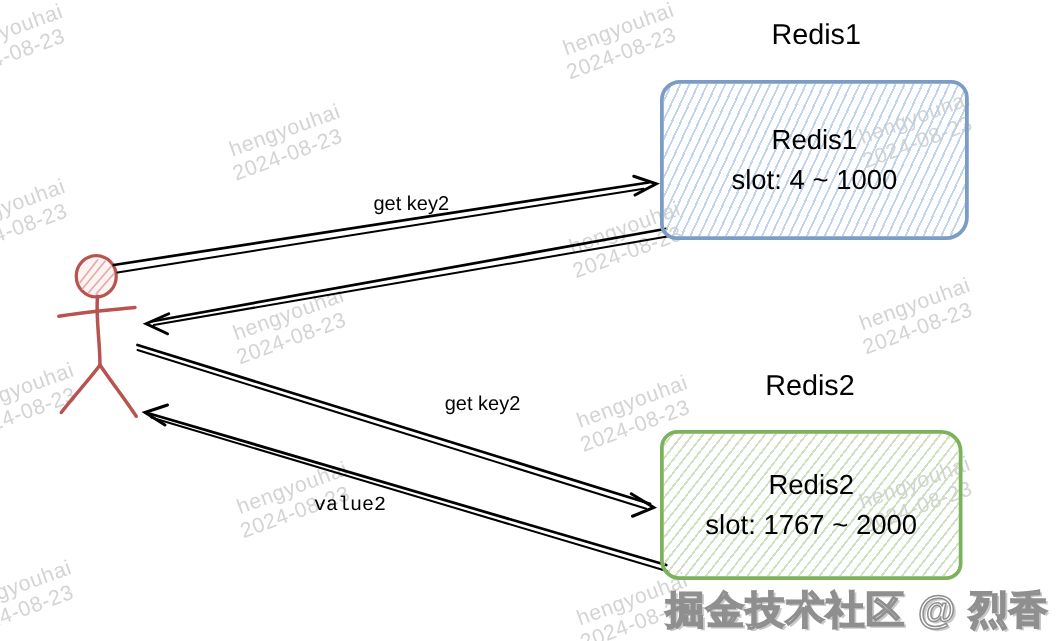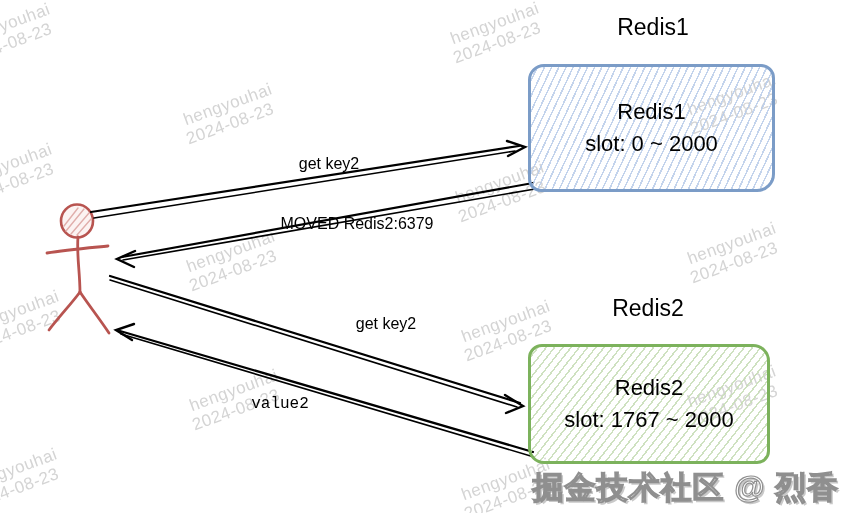--- a/index.html
+++ b/index.html
@@ -109,30 +109,29 @@
 
     <g stroke="#000" fill="none" stroke-linecap="round">
       <line x1="533" y1="452" x2="120" y2="331" stroke-width="2.2"></line>
       <line x1="534" y1="457" x2="121" y2="334" stroke-width="1.6"></line>
       <path stroke-width="2.4" d="M134 324 L116 330 L132 340"></path>
     </g>
   </svg>
 
   <div class="node node-redis1">
     <div>Redis1</div>
-    <div>slot: 0 ~ 2000</div>
+    <div>slot: 4 ~ 1000</div>
   </div>
 
   <div class="node node-redis2">
     <div>Redis2</div>
     <div>slot: 1767 ~ 2000</div>
   </div>
 
   <div class="flabel node-title t1">Redis1</div>
   <div class="flabel node-title t2">Redis2</div>
 
   <div class="flabel msg m1">get key2</div>
-  <div class="flabel msg m2">MOVED Redis2:6379</div>
   <div class="flabel msg m3">get key2</div>
   <div class="flabel msg m4">value2</div>
 
   <div class="caption">掘金技术社区 @ 烈香</div>
 </div>
 
 </body></html>

